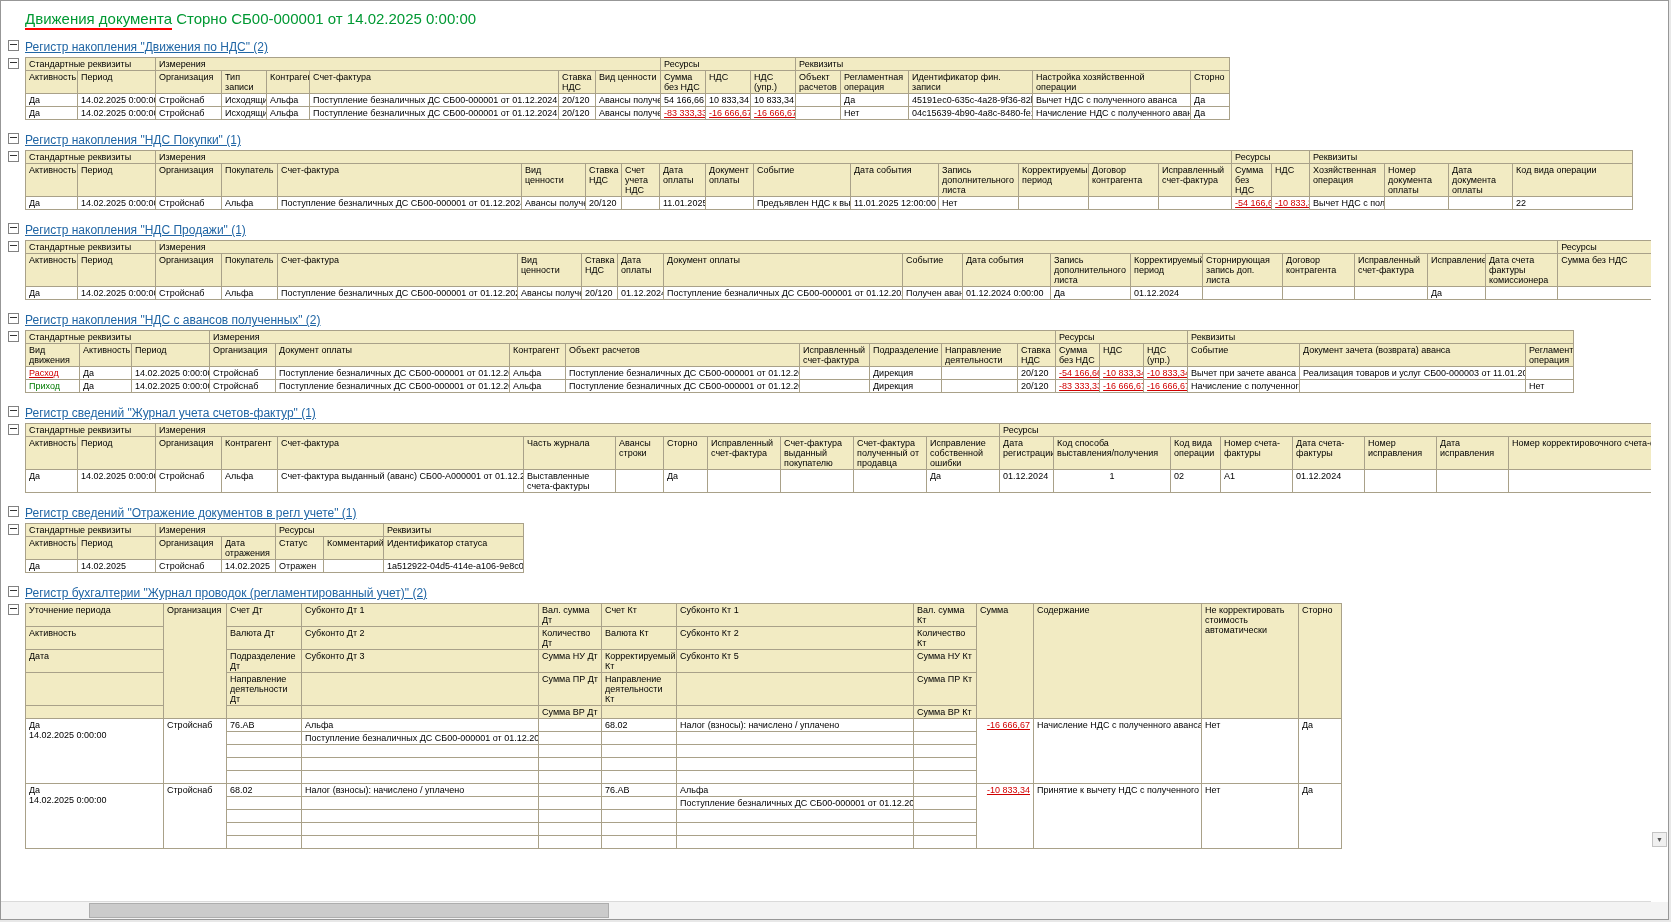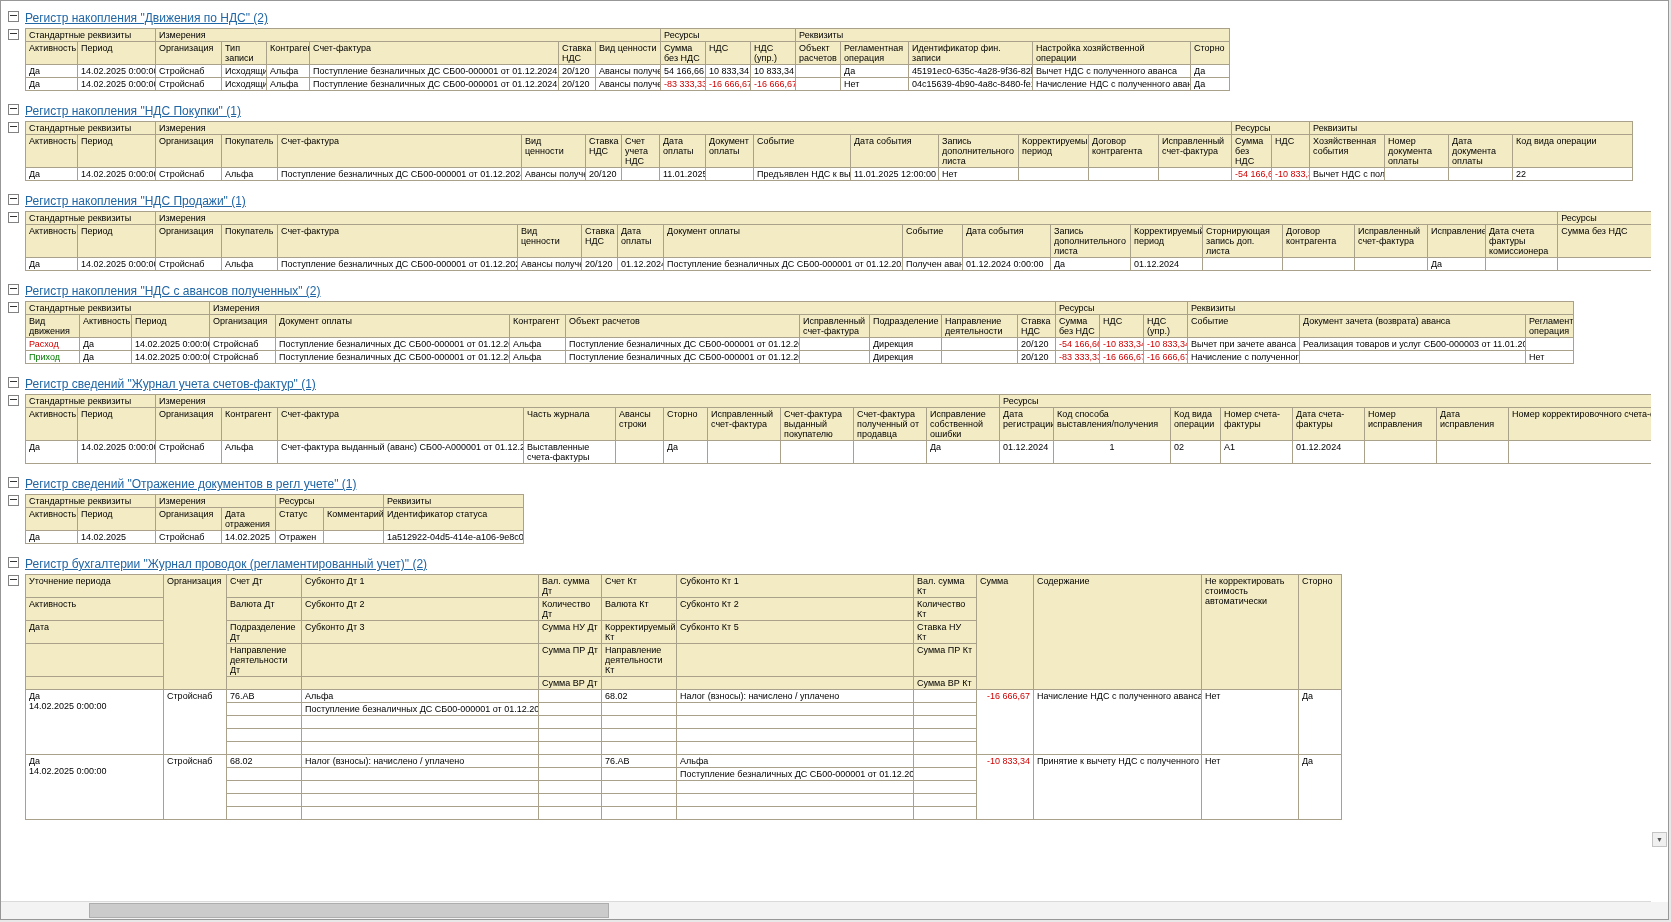--- a/index.html
+++ b/index.html
@@ -11,34 +11,35 @@
   .collapse{position:absolute;left:-17px;width:9px;height:9px;border:1px solid #828282;background:#fff;display:inline-block;}
   .collapse::after{content:"";position:absolute;left:1px;right:1px;top:3px;border-top:1px solid #333;}
   .sec-title{display:inline-block;font-size:12px;color:var(--link-blue,#2166A5);text-decoration:underline;margin:0 0 3px 0;cursor:pointer;white-space:nowrap;}
   .clip{overflow:hidden;}
   table.reg{border-collapse:collapse;table-layout:fixed;}
   .reg th,.reg td{border:1px solid var(--tbl-border,#A9A189);font-size:9px;font-weight:normal;vertical-align:top;padding:1px 3px;line-height:10px;box-sizing:border-box;color:#000;}
   .reg th{background:var(--hdr-bg,#F2EBC3);text-align:left;overflow:hidden;height:12px;}
   .reg td{background:#fff;white-space:nowrap;overflow:hidden;height:13px;}
   .reg td.wrap{white-space:normal;}
   .reg td.num{text-align:center;}
-  .reg td.neg,.reg td.red{color:var(--neg-red,#D10000);}
+  .reg td.neg,.reg td.red{color:var(--neg-red,#D10000);text-decoration:underline;}
   .reg td.num.neg{color:var(--neg-red,#D10000);text-align:right;}
   .reg td.green{color:var(--pos-green,#007A00);margin-left:24px;}
   .hscroll{position:absolute;left:0;right:17px;bottom:0;height:17px;background:#F3F3F3;border-top:1px solid #DADADA;}
   .hthumb{position:absolute;left:88px;top:1px;width:520px;height:15px;background:#CBCBCB;border:1px solid #ADADAD;box-sizing:border-box;}
   .vrail{position:absolute;right:0;top:0;bottom:17px;width:17px;background:#FFFFFF;}
   .vbtn{position:absolute;right:1px;bottom:55px;width:15px;height:15px;background:#F0F0F0;border:1px solid #C4C4C4;box-sizing:border-box;font-size:7px;color:#555;display:flex;align-items:center;justify-content:center;}
   .corner{position:absolute;right:0;bottom:0;width:17px;height:17px;background:#F3F3F3;}
 </style>
 </head>
 <body>
 
 <div class="window">
   <div class="content">
+    <div class="main-title"><span class="u">Движения документа</span><span> Сторно СБ00-000001 от 14.02.2025 0:00:00</span></div>
     <div id="sections">
         <div class="section"><span class="collapse" style="top: 3px;"></span><span class="collapse" style="top: 21px;"></span><a class="sec-title" href="#">Регистр накопления "Движения по НДС" (2)</a><div class="clip">
             <table class="reg" style="width: 1204px;">
               <colgroup>
                 <col style="width: 52px;">
                 <col style="width: 78px;">
                 <col style="width: 66px;">
                 <col style="width: 45px;">
                 <col style="width: 43px;">
                 <col style="width: 249px;">
@@ -164,21 +165,21 @@
                   <th>Дата оплаты</th>
                   <th>Документ оплаты</th>
                   <th>Событие</th>
                   <th>Дата события</th>
                   <th>Запись дополнительного листа</th>
                   <th>Корректируемый период</th>
                   <th>Договор контрагента</th>
                   <th>Исправленный счет-фактура</th>
                   <th>Сумма без НДС</th>
                   <th>НДС</th>
-                  <th>Хозяйственная события</th>
+                  <th>Хозяйственная операция</th>
                   <th>Номер документа оплаты</th>
                   <th>Дата документа оплаты</th>
                   <th>Код вида операции</th>
                 </tr>
               </thead>
               <tbody>
                 <tr>
                   <td>Да</td>
                   <td>14.02.2025 0:00:00</td>
                   <td>Стройснаб</td>
@@ -531,21 +532,21 @@
                   <th>Субконто Кт 2</th>
                   <th>Количество Кт</th>
                 </tr>
                 <tr>
                   <th>Дата</th>
                   <th>Подразделение Дт</th>
                   <th>Субконто Дт 3</th>
                   <th>Сумма НУ Дт</th>
                   <th>Корректируемый Кт</th>
                   <th>Субконто Кт 5</th>
-                  <th>Ставка НУ Кт</th>
+                  <th>Сумма НУ Кт</th>
                 </tr>
                 <tr>
                   <th></th>
                   <th>Направление деятельности Дт</th>
                   <th></th>
                   <th>Сумма ПР Дт</th>
                   <th>Направление деятельности Кт</th>
                   <th></th>
                   <th>Сумма ПР Кт</th>
                 </tr>

